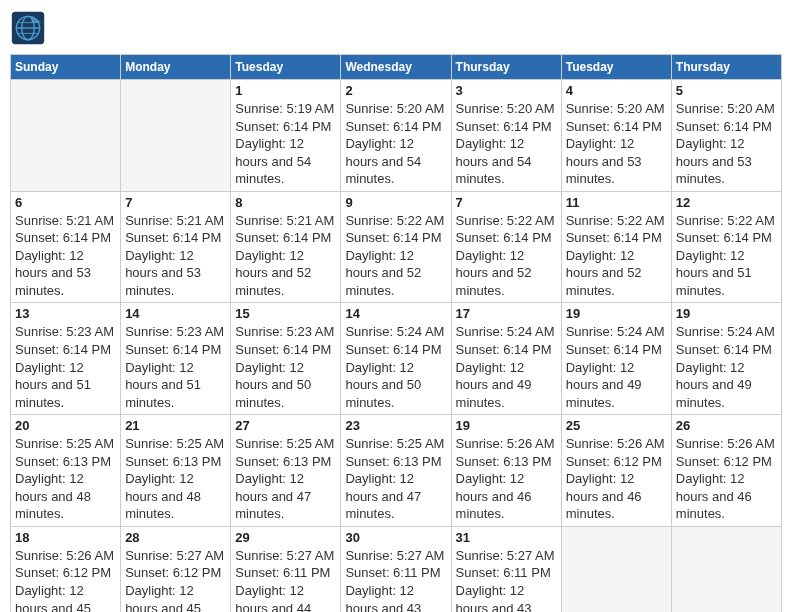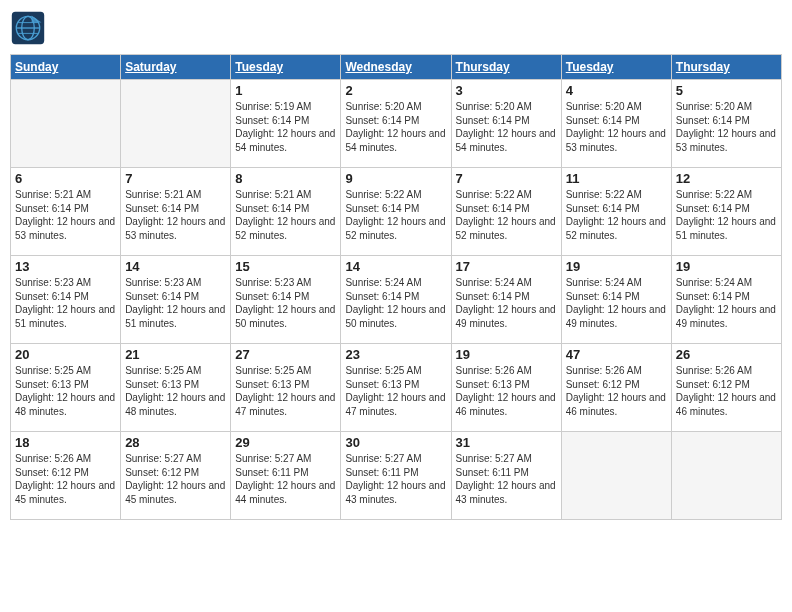--- a/index.html
+++ b/index.html
@@ -49,40 +49,39 @@
       table-layout: fixed;
     }
     .calendar th {
       background: #2b6cb0;
       color: #fff;
       font-size: 12px;
       font-weight: bold;
       padding: 5px 4px;
       border: 1px solid #ccc;
       text-align: left;
-      text-decoration: underline;
     }
     .calendar td {
       border: 1px solid #ccc;
       vertical-align: top;
       padding: 3px 4px;
       height: 88px;
       background: #fff;
     }
     .calendar td.empty {
       background: #f5f5f5;
     }
     .day-num {
       font-size: 13px;
       font-weight: bold;
       color: #222;
       margin-bottom: 2px;
     }
     .day-info {
-      font-size: 10px;
+      font-size: 13px;
       color: #333;
       line-height: 1.35;
     }
   </style>
 </head>
 <body>
 
 <div class="header">
   <div class="logo">
     <svg class="logo-icon" viewBox="0 0 40 40">
@@ -104,21 +103,21 @@
   <div class="title-block">
     <div class="month-title"></div>
     <div class="subtitle"></div>
   </div>
 </div>
 
 <table class="calendar">
   <thead>
     <tr id="header-row">
         <th>Sunday</th>
-        <th>Saturday</th>
+        <th>Monday</th>
         <th>Tuesday</th>
         <th>Wednesday</th>
         <th>Thursday</th>
         <th>Tuesday</th>
         <th>Thursday</th>
       </tr>
   </thead>
   <tbody id="calendar-body">
       <tr>
         <td class="empty"></td>
@@ -267,21 +266,21 @@
 Sunset: 6:13 PM
 Daylight: 12 hours and 47 minutes.</div>
         </td>
         <td>
           <div class="day-num">19</div>
           <div class="day-info" style="white-space: pre-line;">Sunrise: 5:26 AM
 Sunset: 6:13 PM
 Daylight: 12 hours and 46 minutes.</div>
         </td>
         <td>
-          <div class="day-num">47</div>
+          <div class="day-num">25</div>
           <div class="day-info" style="white-space: pre-line;">Sunrise: 5:26 AM
 Sunset: 6:12 PM
 Daylight: 12 hours and 46 minutes.</div>
         </td>
         <td>
           <div class="day-num">26</div>
           <div class="day-info" style="white-space: pre-line;">Sunrise: 5:26 AM
 Sunset: 6:12 PM
 Daylight: 12 hours and 46 minutes.</div>
         </td>

